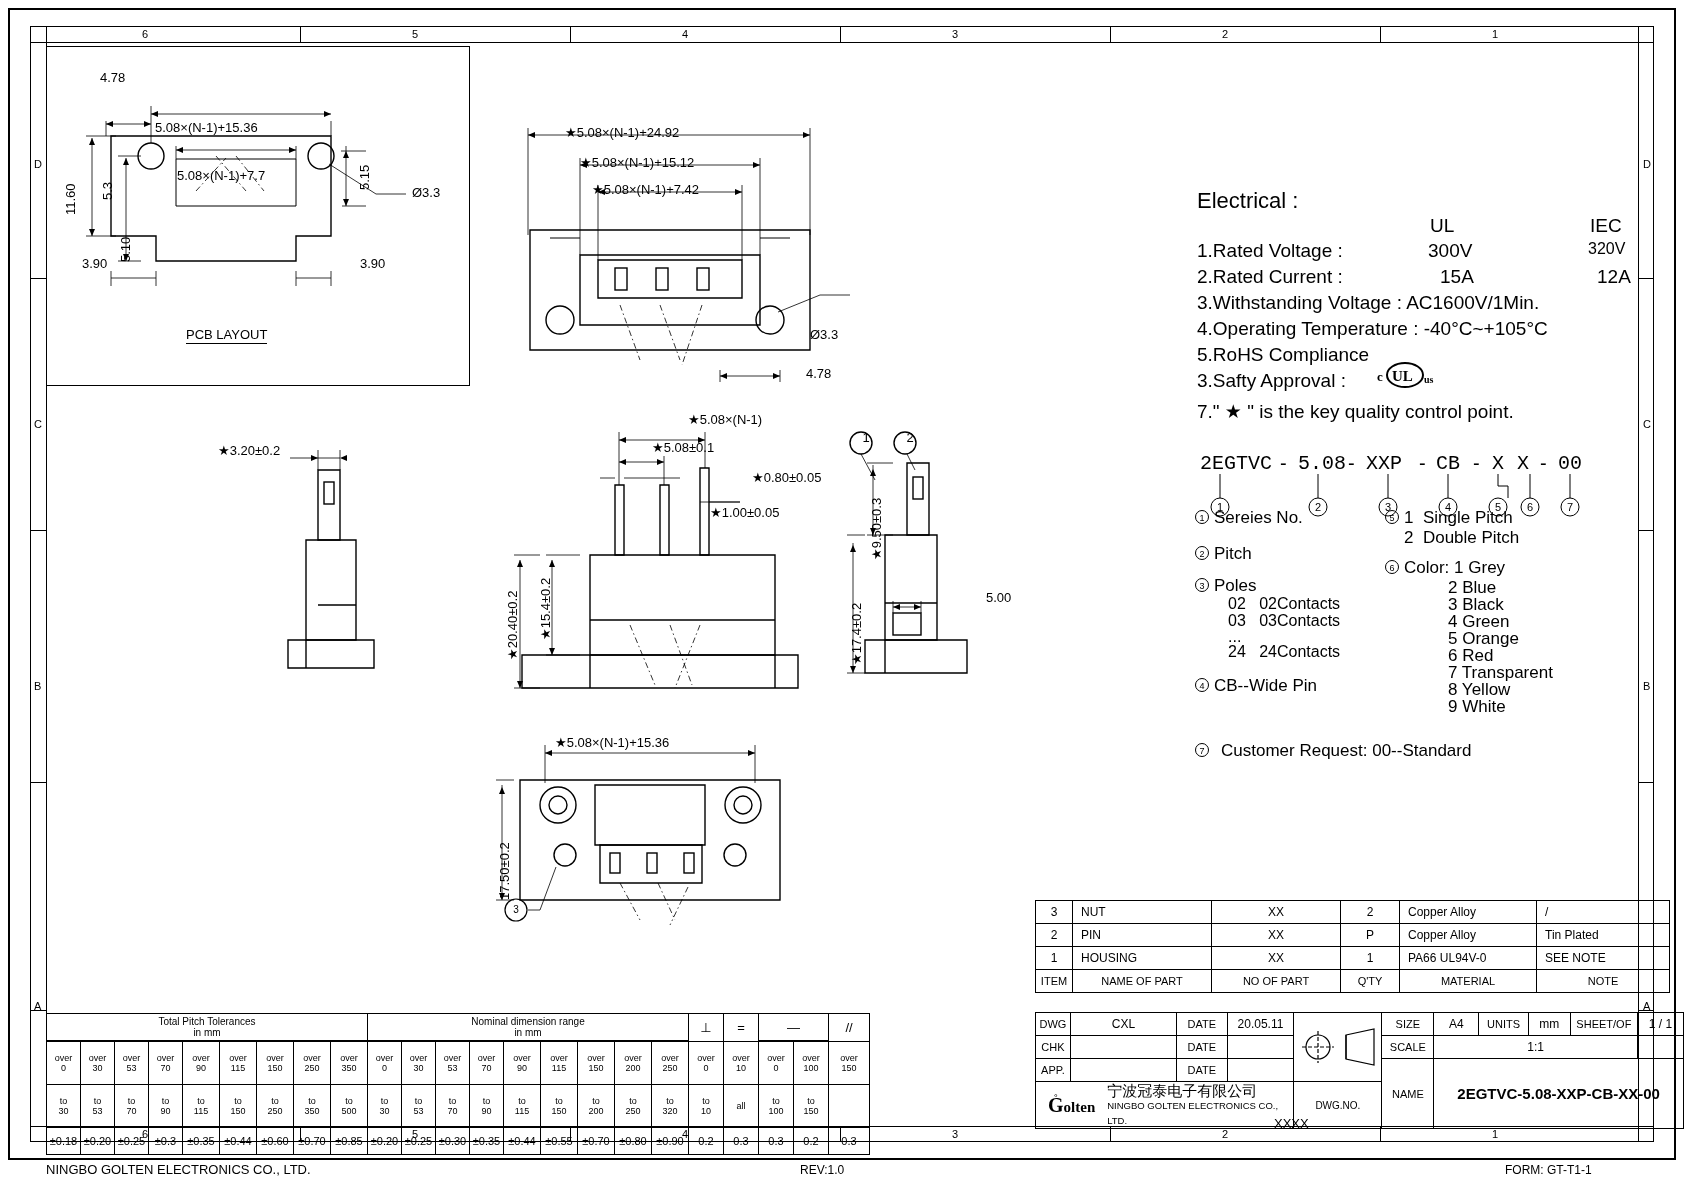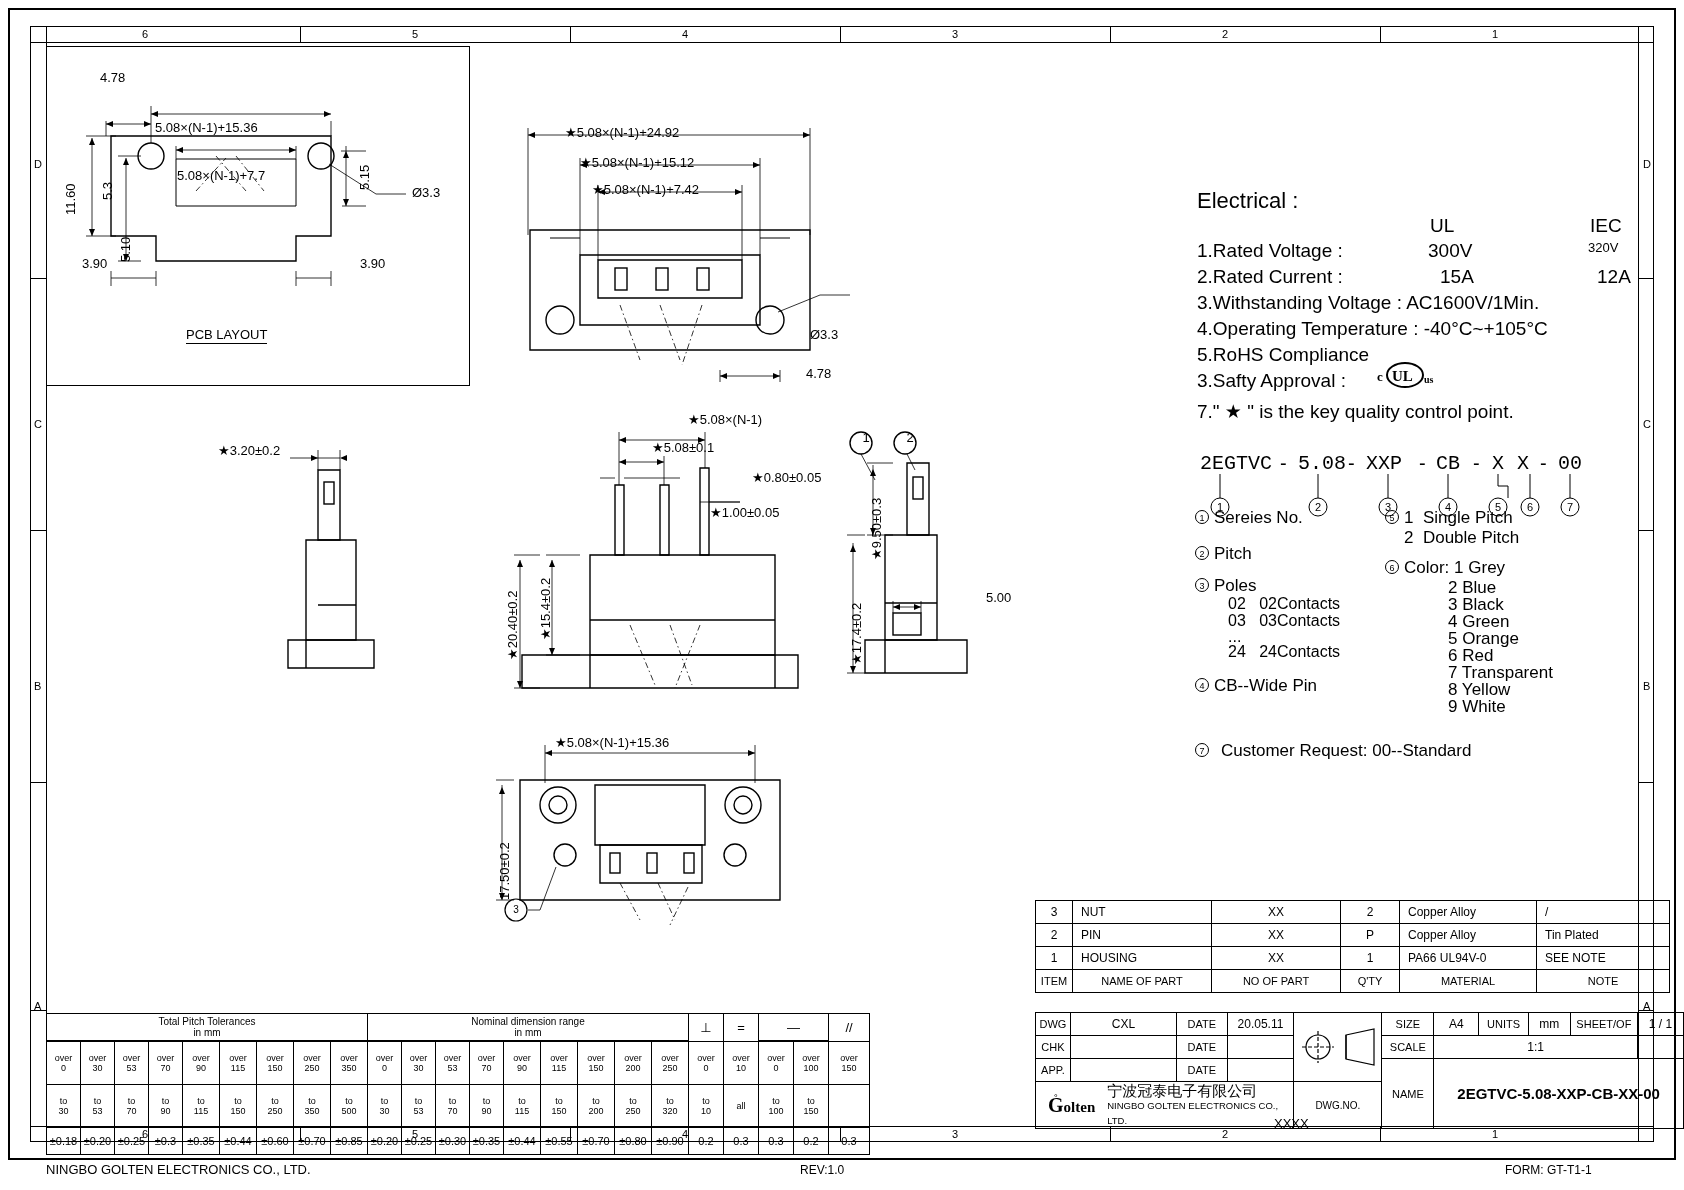--- a/index.html
+++ b/index.html
@@ -299,21 +299,21 @@
   <div class="txt dim" style="left:555px;top:735px;">★5.08×(N-1)+15.36</div>
   <div class="txt dim vert" style="left:497px;top:900px;transform:rotate(-90deg);">17.50±0.2</div>
   <div class="txt tiny ctr" style="left:506px;top:904px;width:20px;">3</div>
 
   <div class="txt" style="left:1197px;top:188px;font-size:22px;">Electrical :</div>
   <div class="txt" style="left:1430px;top:215px;font-size:19px;">UL</div>
   <div class="txt" style="left:1590px;top:215px;font-size:19px;">IEC</div>
 
   <div class="txt" style="left:1197px;top:240px;font-size:19px;text-align:right;">1.Rated Voltage :</div>
   <div class="txt" style="left:1428px;top:240px;font-size:19px;">300V</div>
-  <div class="txt" style="left:1588px;top:240px;font-size:13px;">320V</div>
+  <div class="txt" style="left:1588px;top:240px;font-size:16px;">320V</div>
 
   <div class="txt" style="left:1197px;top:266px;font-size:19px;">2.Rated Current :</div>
   <div class="txt" style="left:1440px;top:266px;font-size:19px;">15A</div>
   <div class="txt" style="left:1597px;top:266px;font-size:19px;">12A</div>
 
   <div class="txt" style="left:1197px;top:292px;font-size:19px;">3.Withstanding Voltage : AC1600V/1Min.</div>
   <div class="txt" style="left:1197px;top:318px;font-size:19px;">4.Operating Temperature : -40°C~+105°C</div>
   <div class="txt" style="left:1197px;top:344px;font-size:19px;">5.RoHS Compliance</div>
   <div class="txt" style="left:1197px;top:370px;font-size:19px;">3.Safty Approval :</div>
   <div class="txt" style="left:1197px;top:400px;font-size:19px;">7." ★ " is the key quality control point.</div>

